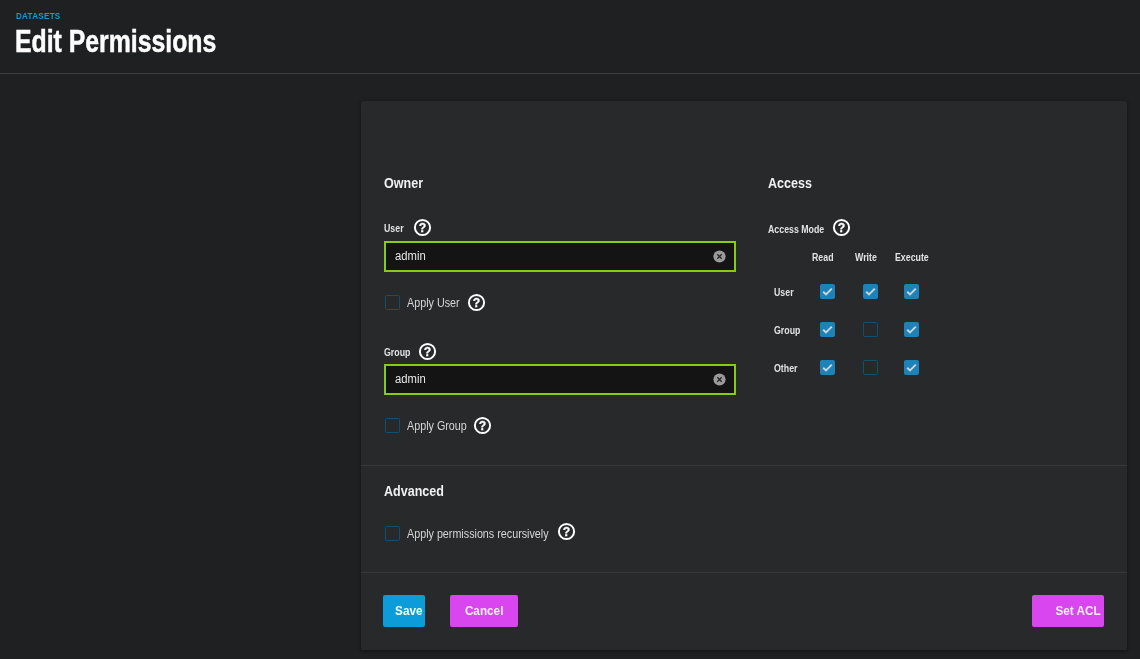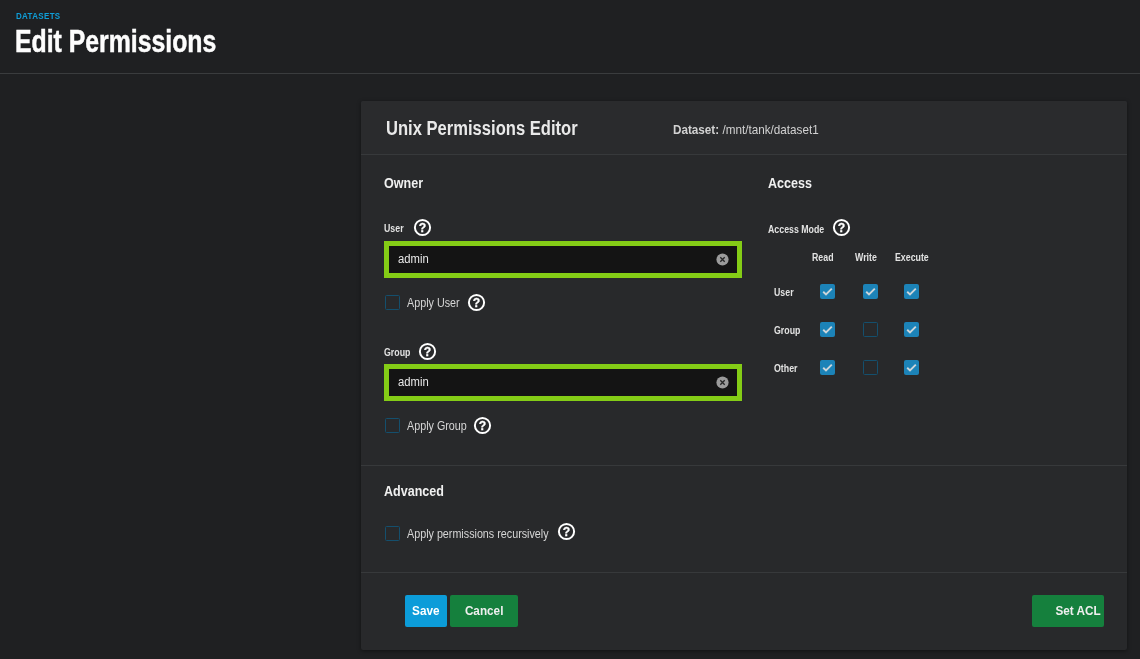--- a/index.html
+++ b/index.html
@@ -14,40 +14,36 @@
   .hdrline{position:absolute;left:0;top:73px;width:1140px;height:1px;background:#3a3c3e;}
   .crumb{position:absolute;left:16px;top:10px;font-size:9.5px;font-weight:bold;color:#0f9ed8;letter-spacing:.4px;transform:scaleX(.84);transform-origin:left top;}
   .h1{position:absolute;left:15px;top:26px;font-size:31px;line-height:31px;font-weight:bold;color:#fdfdfd;-webkit-text-stroke:0.5px #fdfdfd;transform:scaleX(.8);transform-origin:left top;letter-spacing:0;}
   .card{position:absolute;left:361px;top:101px;width:766px;height:549px;background:#28292b;border-radius:2px;box-shadow:0 1px 4px rgba(0,0,0,.45);}
   .cardhead{position:absolute;left:0;top:0;width:766px;height:53px;border-bottom:1px solid #37393b;background:#2a2b2d;border-radius:2px 2px 0 0;}
   .cardtitle{position:absolute;left:25px;top:17px;font-size:19.5px;line-height:20px;font-weight:bold;color:#e9e9e9;transform:scaleX(.85);transform-origin:left top;}
   .dslabel{position:absolute;left:312px;top:21px;font-size:13px;color:#d2d2d2;transform:scaleX(.9);transform-origin:left top;white-space:nowrap;}
   .sechead{font-size:15.5px;font-weight:bold;color:#f0f0f0;transform:scaleX(.81);transform-origin:left top;white-space:nowrap;}
   .smlabel{font-size:11px;font-weight:bold;color:#e2e2e2;transform:scaleX(.8);transform-origin:left top;white-space:nowrap;}
   .cblabel{font-size:12.5px;color:#d6d6d6;transform:scaleX(.86);transform-origin:left top;white-space:nowrap;}
-  .input{position:absolute;width:348px;height:27px;background:#141414;border:5px solid #84cc16;border-radius:0;}
+  .input{position:absolute;width:348px;height:27px;background:#141414;border:2px solid #84cc16;border-radius:0;}
   .input .val{position:absolute;left:9px;top:6px;font-size:12.5px;color:#e8e8e8;transform:scaleX(.9);transform-origin:left top;}
   .cb{position:absolute;width:15px;height:15px;border-radius:2px;box-sizing:border-box;}
   .cb.on{background:#1c83b8;}
   .cb.off{border:1.6px solid #144f6d;background:transparent;border-radius:1.5px;}
   .btn{position:absolute;top:595px;height:32px;border-radius:2px;color:#ffffff;font-size:13.5px;font-weight:bold;text-align:center;line-height:32px;}
   .btn span{display:inline-block;transform:scaleX(.87);}
-  .gray{background:#15803d;color:#efefef;}
+  .gray{background:#d946ef;color:#efefef;}
 </style>
 </head>
 <body>
   <div class="hdrline"></div>
   <div class="crumb">DATASETS</div>
   <div class="h1">Edit Permissions</div>
 
   <div class="card">
-    <div class="cardhead">
-      <div class="cardtitle">Unix Permissions Editor</div>
-      <div class="dslabel"><b>Dataset:</b> /mnt/tank/dataset1</div>
-    </div>
 
     <div class="abs sechead" style="left:23px;top:73px;">Owner</div>
 
     <div class="abs smlabel" style="left:23px;top:121px;">User</div>
     <svg class="abs" style="left:52px;top:117px;" width="19" height="19" viewBox="0 0 20 20">
       <circle cx="10" cy="10" r="8" fill="none" stroke="#ffffff" stroke-width="2.1"></circle>
       <text x="10" y="14.6" text-anchor="middle" font-size="12.8" font-weight="bold" fill="#ffffff" stroke="#ffffff" stroke-width="0.3" font-family="Liberation Sans">?</text>
     </svg>
 
     <div class="input" style="left:23px;top:140px;">
@@ -133,15 +129,15 @@
     <div class="cb off" style="left:23.5px;top:424.5px;"></div>
     <div class="abs cblabel" style="left:46px;top:426px;">Apply permissions recursively</div>
     <svg class="abs" style="left:196px;top:420.5px;" width="19" height="19" viewBox="0 0 20 20">
       <circle cx="10" cy="10" r="8" fill="none" stroke="#ffffff" stroke-width="2.1"></circle>
       <text x="10" y="14.6" text-anchor="middle" font-size="12.8" font-weight="bold" fill="#ffffff" stroke="#ffffff" stroke-width="0.3" font-family="Liberation Sans">?</text>
     </svg>
 
     <div class="abs" style="left:0;top:471px;width:766px;height:1px;background:#37393b;"></div>
   </div>
 
-  <div class="btn" style="left:405px;width:42px;background:#0c9cd9;"><span>Save</span></div>
+  <div class="btn" style="left:383px;width:42px;background:#0c9cd9;text-align:right;"><span>Save</span></div>
   <div class="btn gray" style="left:450px;width:68px;"><span>Cancel</span></div>
   <div class="btn gray" style="left:1032px;width:72px;text-align:right;"><span>Set ACL</span></div>
 
 </body></html>

